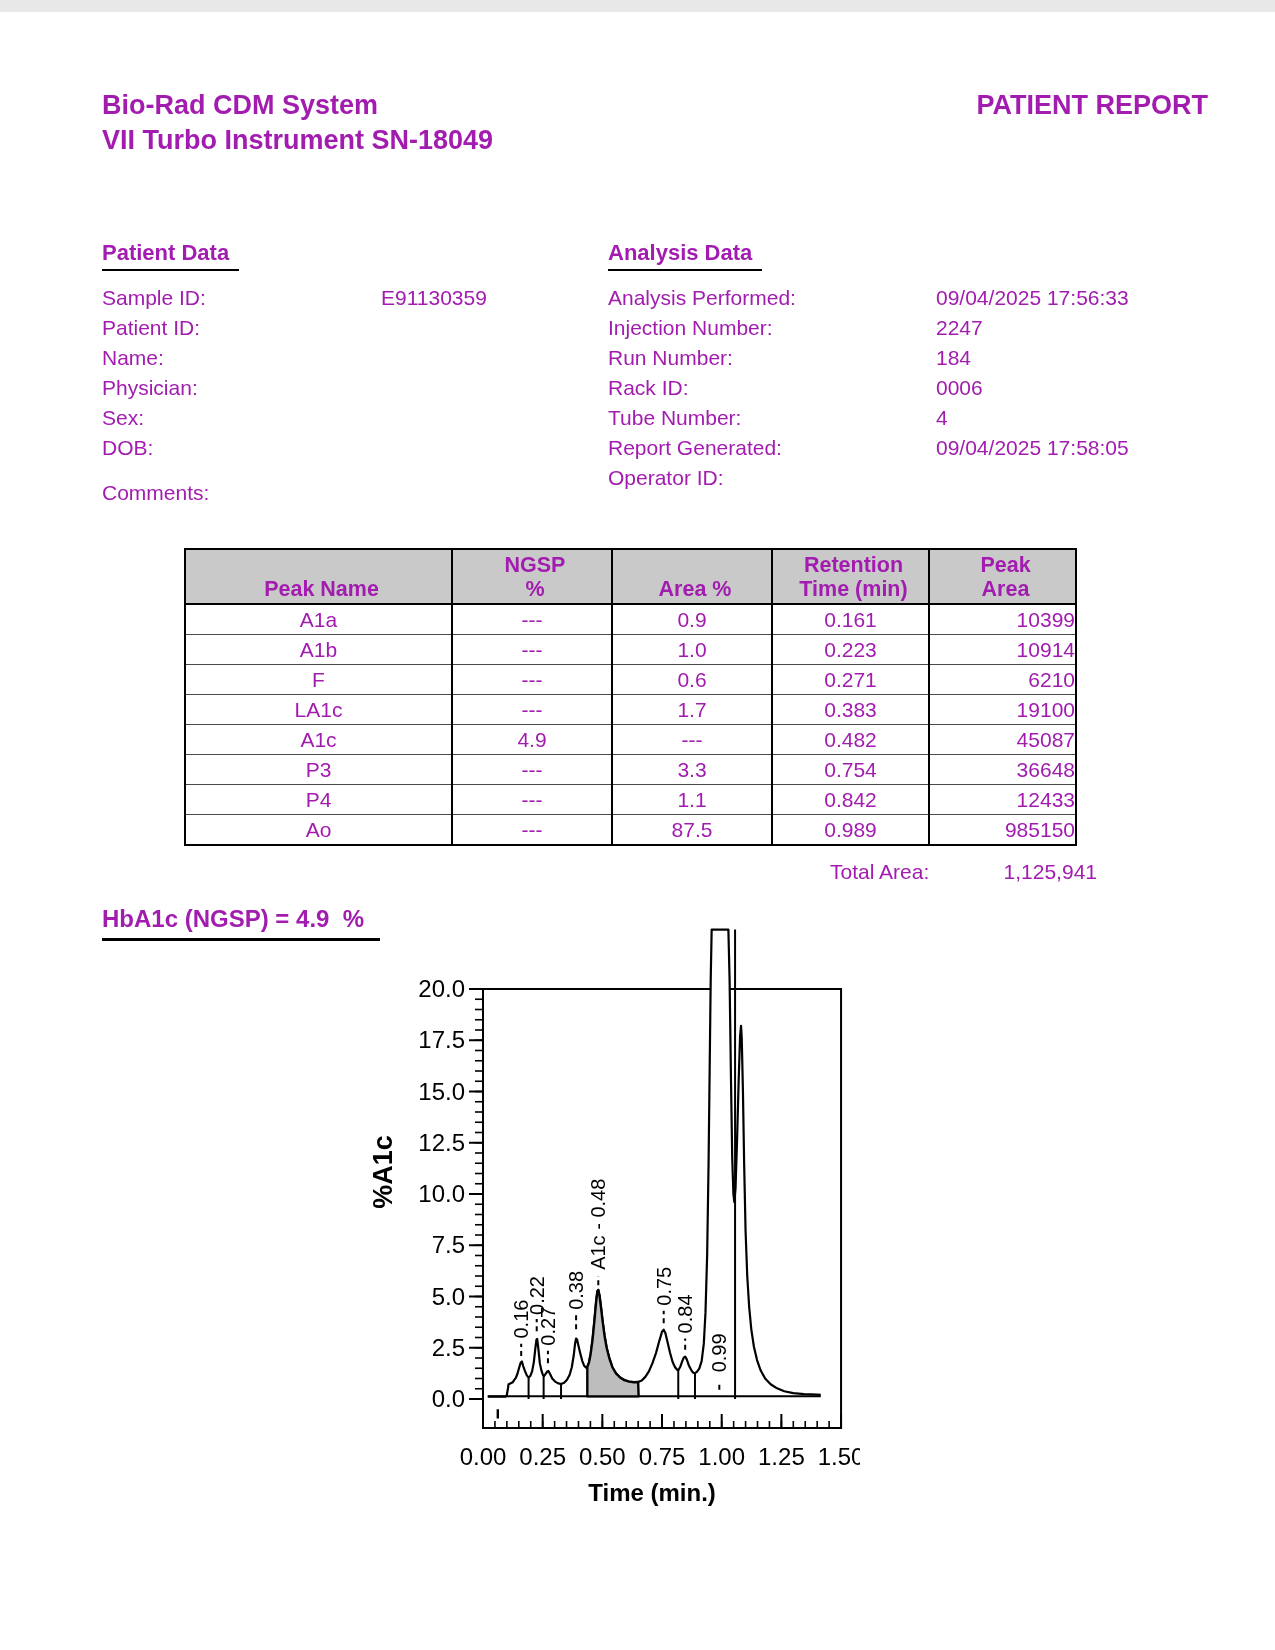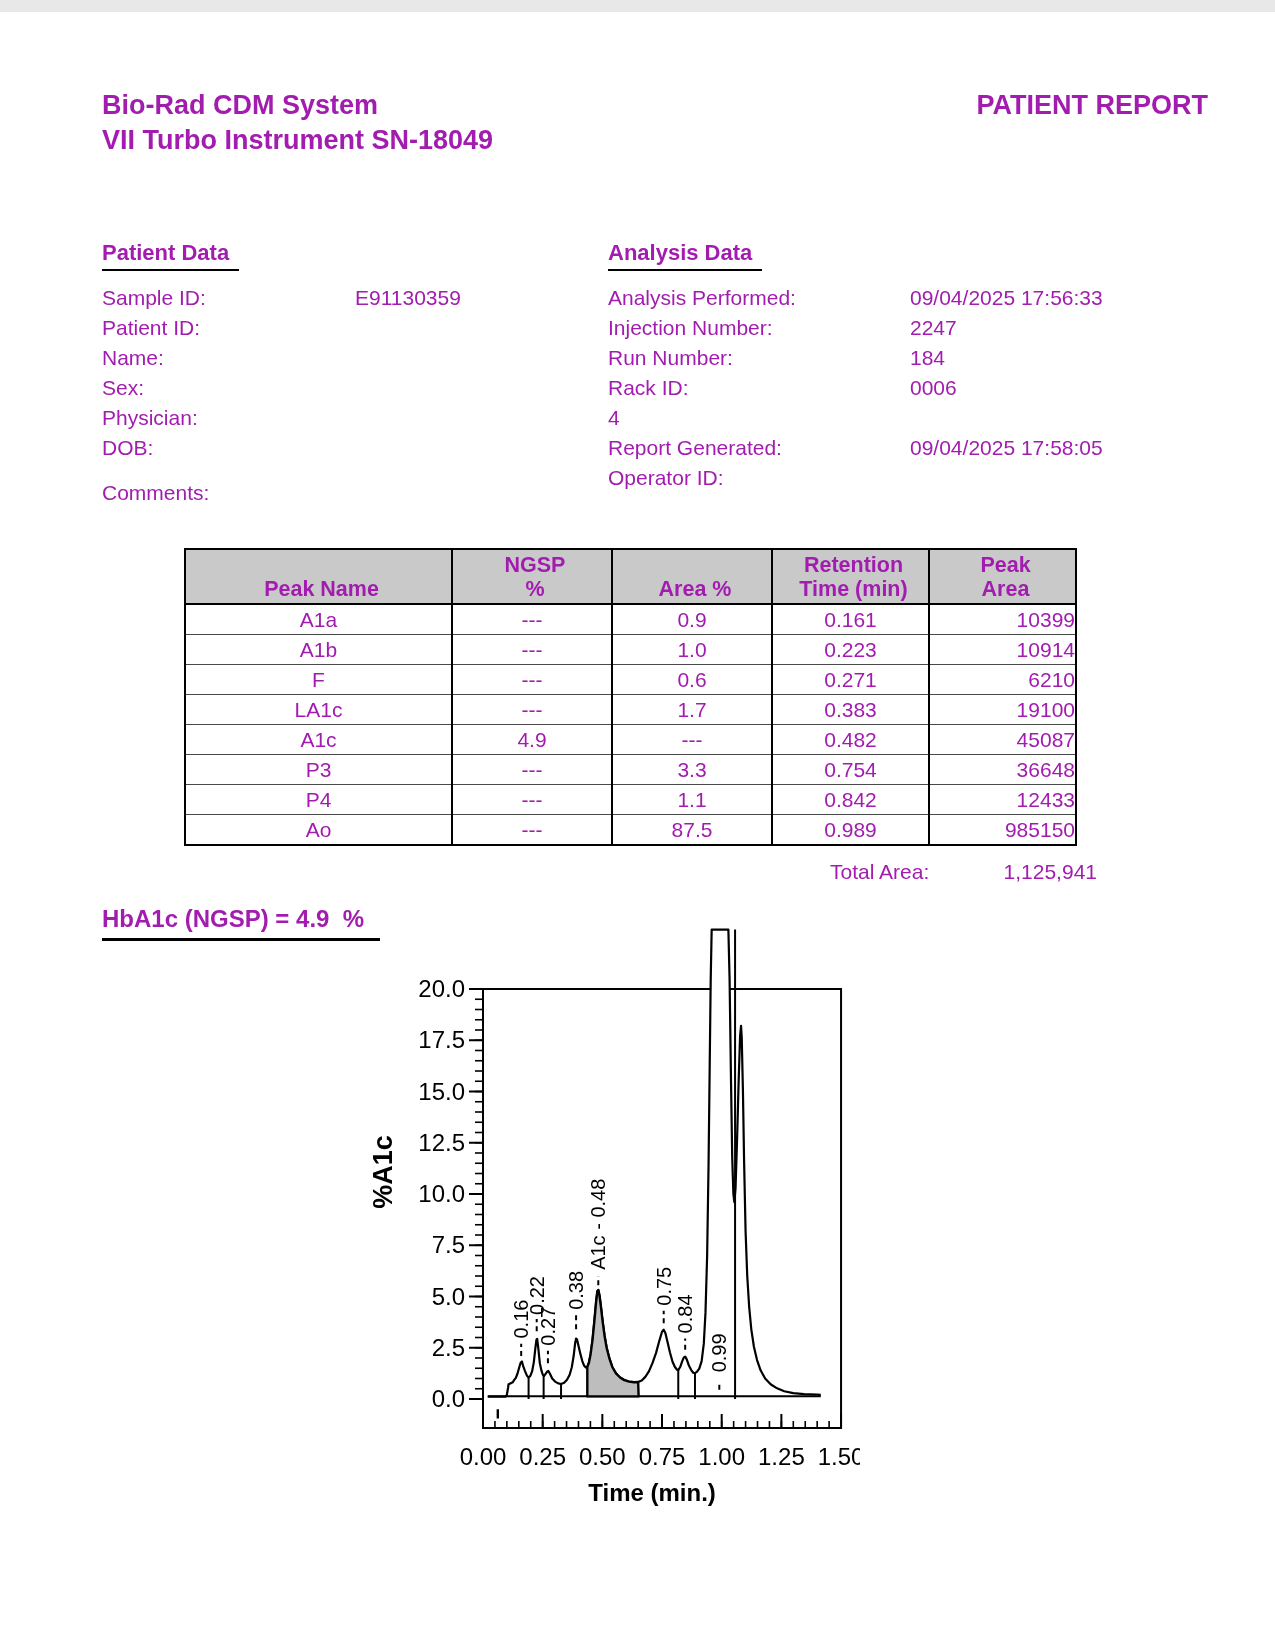--- a/index.html
+++ b/index.html
@@ -13,21 +13,21 @@
   .hdr div{font-size:27px;font-weight:bold;line-height:35px;white-space:nowrap;}
   .hdr-right{text-align:center;}
   
   .section-heading{
     display:inline-block;font-size:22px;font-weight:bold;
     border-bottom:2px solid #000;padding:0 10px 3px 0;margin:0 0 12px 0;
   }
   .datablock{position:absolute;top:228px;font-size:21px;}
   .pblock{left:102px;width:500px;}
   .ablock{left:608px;width:600px;}
-  .drow{display:flex;height:30px;line-height:30px;}
+  .drow{display:flex;height:30px;line-height:30px;gap:26px;}
   .pblock .drow .lbl{width:253px;}
   .ablock .drow .lbl{width:302px;}
   .drow .val{white-space:nowrap;}
   .comments{margin-top:15px;height:30px;line-height:30px;}
   
   .peak-table-wrap{position:absolute;left:184px;top:536px;width:891px;}
   table.peaks{border-collapse:collapse;width:891px;table-layout:fixed;border:2px solid #000;}
   table.peaks col.c1{width:267px;} table.peaks col.c2{width:160px;}
   table.peaks col.c3{width:160px;} table.peaks col.c4{width:157px;}
   table.peaks col.c5{width:147px;}
@@ -79,25 +79,25 @@
         </div>
         <div class="drow">
           <span class="lbl">Patient ID:</span>
           <span class="val"></span>
         </div>
         <div class="drow">
           <span class="lbl">Name:</span>
           <span class="val"></span>
         </div>
         <div class="drow">
+          <span class="lbl">Physician:</span>
+          <span class="val"></span>
+        </div>
+        <div class="drow">
           <span class="lbl">Sex:</span>
-          <span class="val"></span>
-        </div>
-        <div class="drow">
-          <span class="lbl">Physician:</span>
           <span class="val"></span>
         </div>
         <div class="drow">
           <span class="lbl">DOB:</span>
           <span class="val"></span>
         </div>
       </div>
     <div class="comments">Comments:</div>
   </div>
 
@@ -114,20 +114,21 @@
         </div>
         <div class="drow">
           <span class="lbl">Run Number:</span>
           <span class="val">184</span>
         </div>
         <div class="drow">
           <span class="lbl">Rack ID:</span>
           <span class="val">0006</span>
         </div>
         <div class="drow">
+          <span class="lbl">Tube Number:</span>
           <span class="val">4</span>
         </div>
         <div class="drow">
           <span class="lbl">Report Generated:</span>
           <span class="val">09/04/2025 17:58:05</span>
         </div>
         <div class="drow">
           <span class="lbl">Operator ID:</span>
           <span class="val"></span>
         </div>

